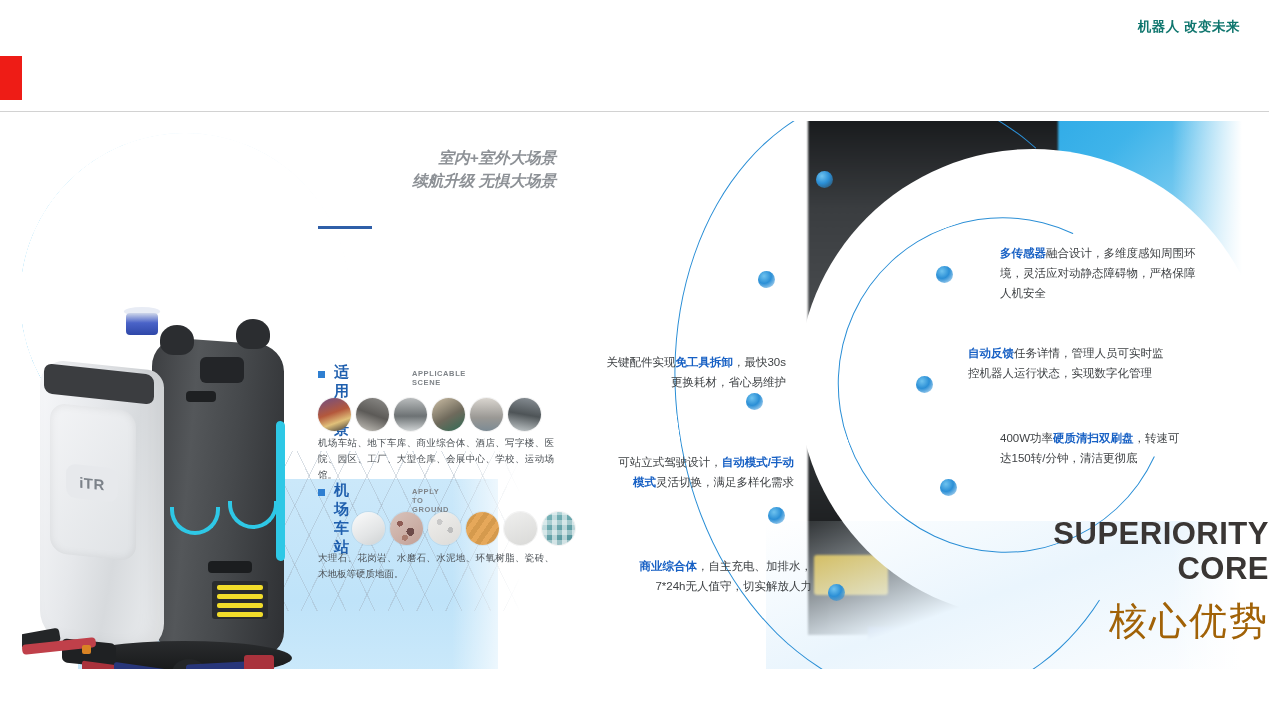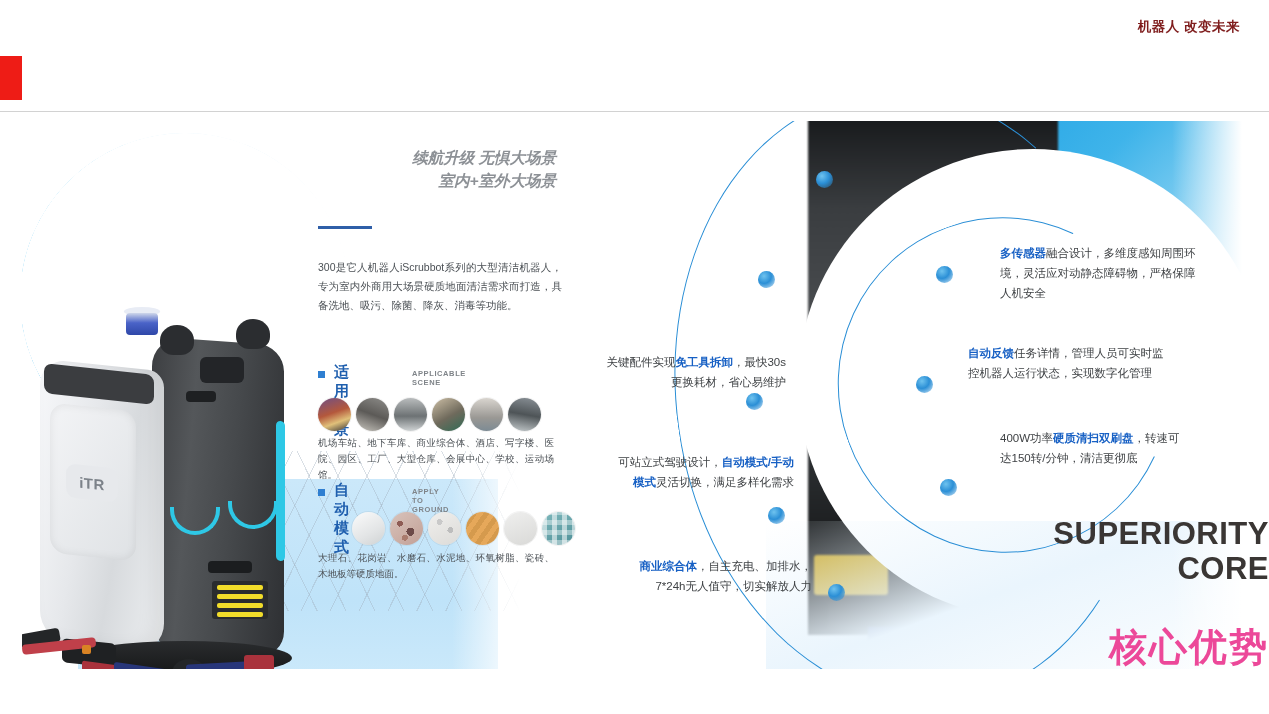--- a/index.html
+++ b/index.html
@@ -6,21 +6,21 @@
   body{
     width:1269px;height:714px;background:#ffffff;overflow:hidden;
     font-family:"Liberation Sans","DejaVu Sans",sans-serif;
     -webkit-font-smoothing:antialiased;
   }
   .slide{position:relative;width:1269px;height:714px;background:#fff;overflow:hidden;}
 
   
   .tagline{
     position:absolute;top:18px;right:29px;
-    font-size:13.5px;font-weight:700;color:#7f1d1d;letter-spacing:.5px;
+    font-size:13.5px;font-weight:700;color:#0f766e;letter-spacing:.5px;
     white-space:nowrap;
   }
   .title-redbar{
     position:absolute;left:0px;top:56px;width:22px;height:44px;background:#ee1c16;
   }
   .title-wrap{
     position:absolute;left:44px;top:57px;white-space:nowrap;
     font-size:30px;font-weight:800;letter-spacing:.5px;
   }
   .t-red{color:#ee1c16;}
@@ -219,21 +219,21 @@
   .dot{position:absolute;width:17px;height:17px;border-radius:50%;
     background:radial-gradient(circle at 35% 30%, #6fc3ef 0%, #2b8fd6 45%, rgba(43,143,214,.18) 100%);}
 
   
   .core-en{
     position:absolute;left:1017px;top:516px;width:252px;text-align:right;
     font-size:31px;line-height:35px;font-weight:800;color:#3a3634;letter-spacing:.5px;
   }
   .core-cn{
     position:absolute;left:1017px;top:596px;width:252px;text-align:right;
-    font-size:38px;font-weight:700;color:#ec4899;letter-spacing:2px;margin-top:26px;
+    font-size:38px;font-weight:400;color:#a16207;letter-spacing:2px;
   }
 </style>
 </head>
 <body>
 
 <div class="slide">
 
   <div class="tagline">机器人 改变未来</div>
   <div class="title-redbar"></div>
   <div class="header-rule"></div>
@@ -274,44 +274,43 @@
       <div class="rb-orange"></div>
       <div class="rb-red1"></div>
       <div class="rb-navy"></div>
       <div class="rb-navy2"></div>
       <div class="rb-red2"></div>
     </div>
     <div class="lp-fade"></div>
   </div>
 
   <div class="lt-head">
+    <div>室内+室外大场景</div>
     <div>续航升级 无惧大场景</div>
-    <div>室内+室外大场景</div>
   </div>
   <div class="lt-rule"></div>
-  <div class="lt-desc">300是它人机器人iScrubbot系列的大型清洁机器人，专为室内外商用大场景硬质地面清洁需求而打造，具备洗地、吸污、除菌、降灰、消毒等功能。</div>
 
   <div class="sec" style="left:318px;top:366px;">
     <span class="sq"></span>
     <span class="cn">适用场景</span>
     <span class="en" style="left:94px;">APPLICABLE SCENE</span>
   </div>
   <div class="icon-row" style="left:318px;top:398px;">
     <span class="ic ic1"></span>
     <span class="ic ic2"></span>
     <span class="ic ic3"></span>
     <span class="ic ic4"></span>
     <span class="ic ic5"></span>
     <span class="ic ic6"></span>
   </div>
   <div class="cap" style="left:318px;top:435px;">机场车站、地下车库、商业综合体、酒店、写字楼、医院、园区、工厂、大型仓库、会展中心、学校、运动场馆。</div>
 
   <div class="sec" style="left:318px;top:484px;">
     <span class="sq"></span>
-    <span class="cn">自动模式</span>
+    <span class="cn">机场车站</span>
     <span class="en" style="left:94px;">APPLY TO GROUND</span>
   </div>
   <div class="icon-row" style="left:352px;top:512px;">
     <span class="ic g1"></span>
     <span class="ic g2"></span>
     <span class="ic g3"></span>
     <span class="ic g4"></span>
     <span class="ic g5"></span>
     <span class="ic g6"></span>
   </div>

